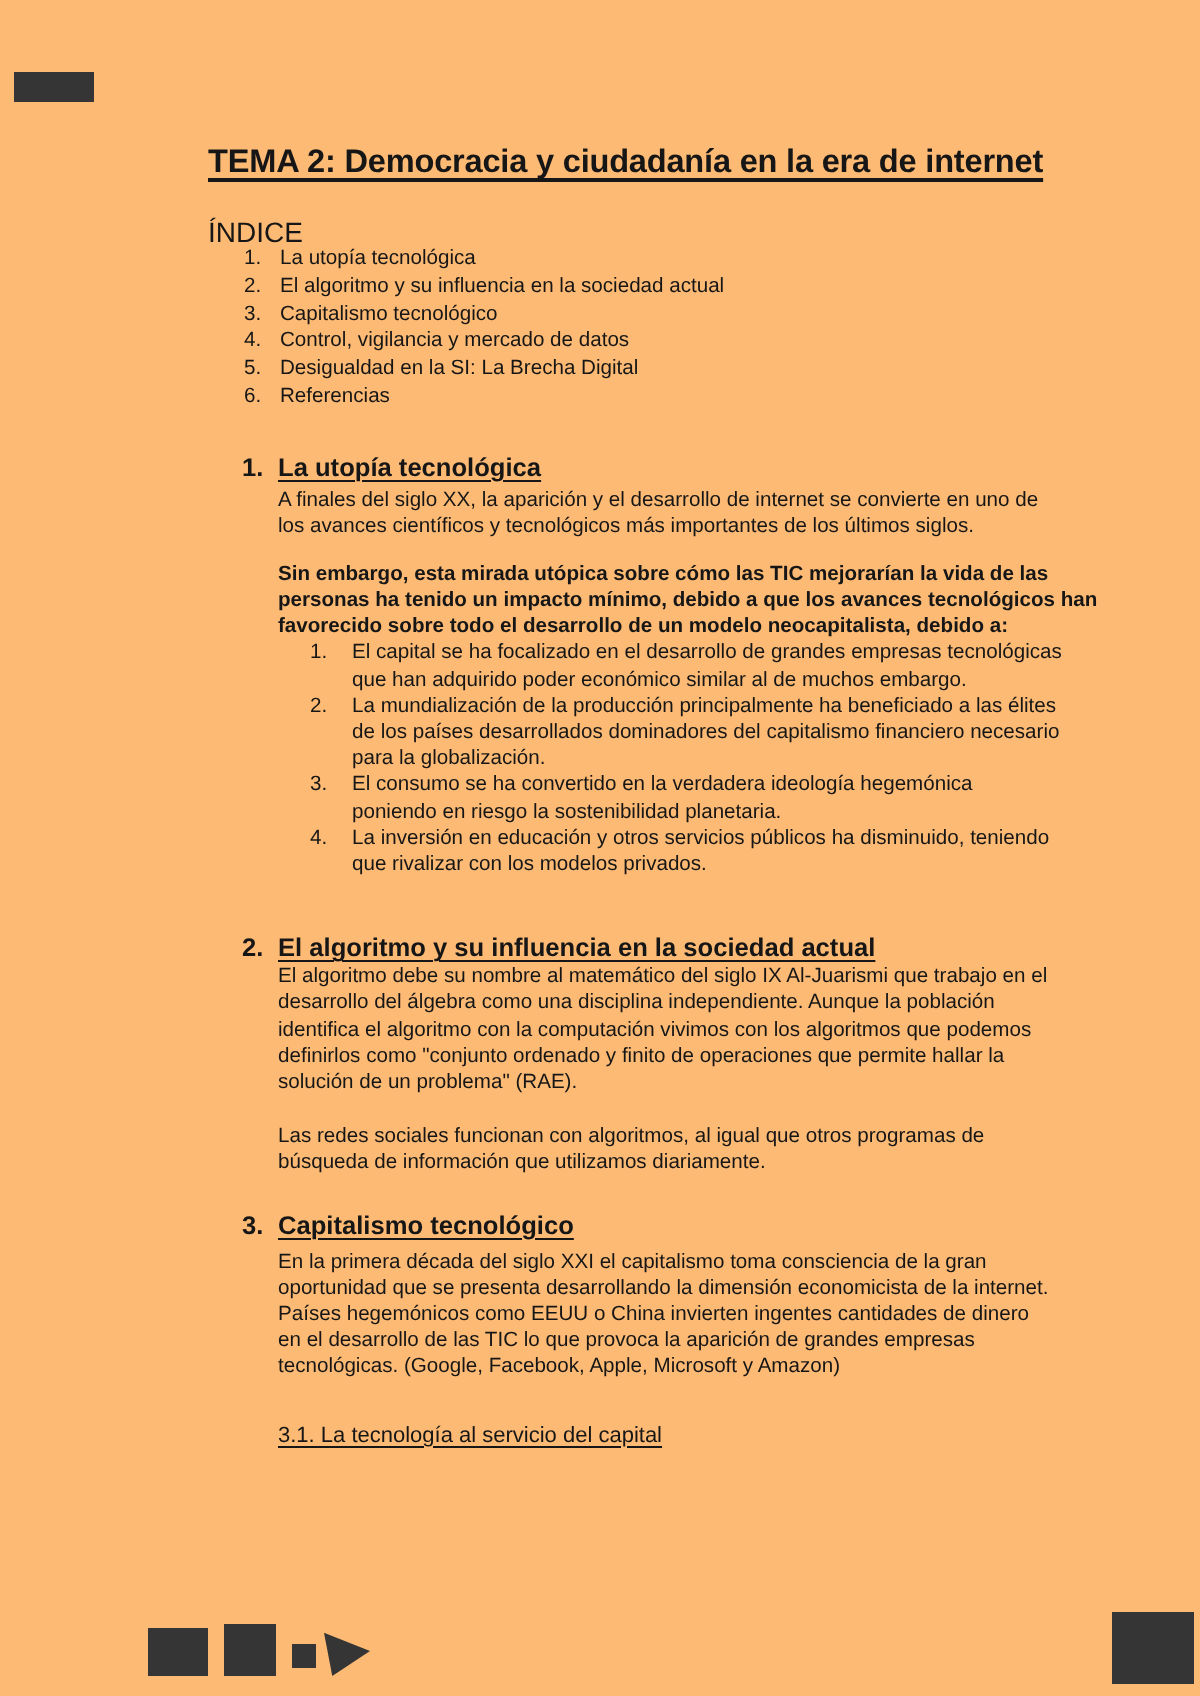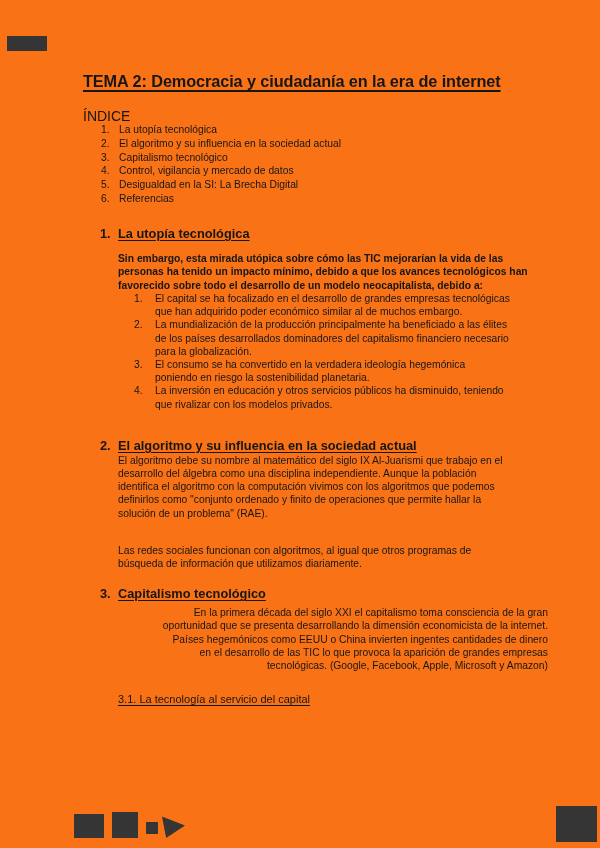--- a/index.html
+++ b/index.html
@@ -1,24 +1,24 @@
 <!DOCTYPE html>
 <html><head>
 <meta charset="utf-8">
 <style>
   html, body { margin: 0; padding: 0; background: #ffffff; }
   .page {
     position: relative;
     width: 600px;
     height: 848px;
     box-sizing: border-box;
-    background: #f97316;
+    background: #fdba74;
     color: #161616;
     font-family: "Liberation Sans", "DejaVu Sans", sans-serif;
-    padding: 70px 64px 0 83px;
+    padding: 70px 64px 0 104px;
     overflow: hidden;
   }
   
   .doc-title {
     margin: 0;
     font-size: 16.3px;
     font-weight: bold;
     line-height: 22px;
     letter-spacing: -0.1px;
     white-space: nowrap;
@@ -60,22 +60,22 @@
   .sec-body { margin-left: 35px; width: 430px; }
   .para {
     margin: 0;
     font-size: 10.3px;
     line-height: 13.2px;
     white-space: pre-line;
   }
   .mt-p-first   { margin-top: 2px; }
   .mt-p-gap     { margin-top: 10.5px; font-weight: bold; }
   .mt-p-first-2 { }
-  .mt-p-gap-2   { margin-top: 24px; }
-  .mt-p-first-3 { margin-top: 4px; text-align: right; }
+  .mt-p-gap-2   { margin-top: 14px; }
+  .mt-p-first-3 { margin-top: 4px; }
   .mt-list      { margin-top: 3px; }
   
   .sub-list { margin: 0; padding: 0; list-style: none; }
   .sub-list li {
     display: flex;
     font-size: 10.3px;
     line-height: 13.2px;
   }
   .sub-list .num { flex: none; margin-left: 16px; width: 21px; }
   .sub-list .li-text { white-space: pre-line; width: 395px; }
@@ -133,20 +133,22 @@
       <span class="num">6.</span>
       <span>Referencias</span>
     </li>
   </ol>
 
   <h2 class="sec-heading mt-h1">
     <span class="num">1.</span>
     <span class="htext">La utopía tecnológica</span>
   </h2>
   <div class="sec-body">
+    <p class="para mt-p-first">A finales del siglo XX, la aparición y el desarrollo de internet se convierte en uno de
+los avances científicos y tecnológicos más importantes de los últimos siglos.</p>
     <p class="para mt-p-gap">Sin embargo, esta mirada utópica sobre cómo las TIC mejorarían la vida de las
 personas ha tenido un impacto mínimo, debido a que los avances tecnológicos han
 favorecido sobre todo el desarrollo de un modelo neocapitalista, debido a:</p>
     <ol class="sub-list mt-list">
       <li>
         <span class="num">1.</span>
         <span class="li-text">El capital se ha focalizado en el desarrollo de grandes empresas tecnológicas
 que han adquirido poder económico similar al de muchos embargo.</span>
       </li>
       <li>

